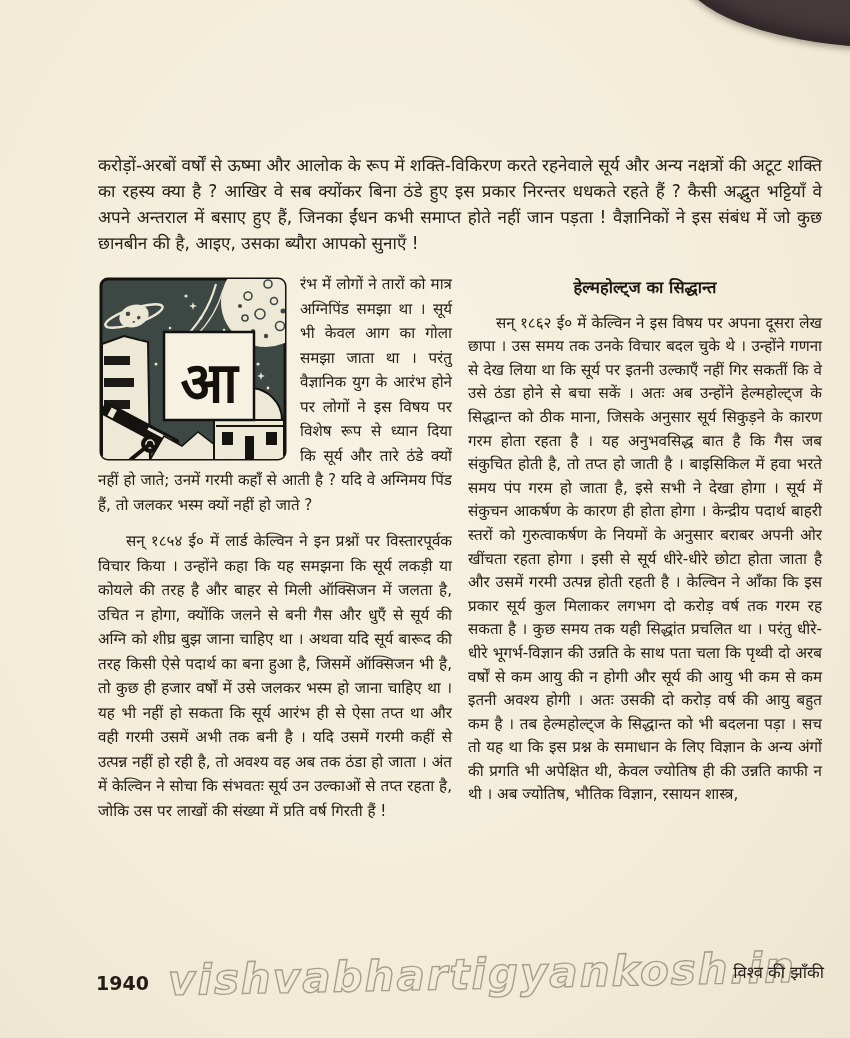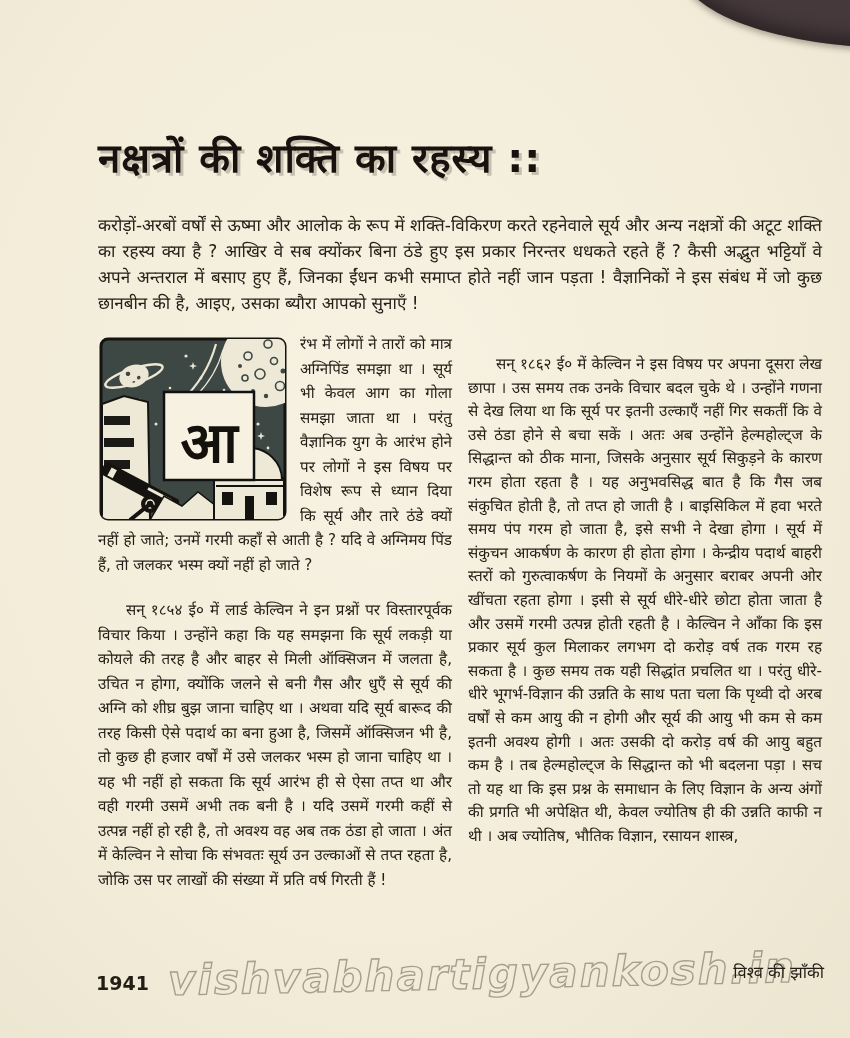--- a/index.html
+++ b/index.html
@@ -23,21 +23,21 @@
   .intro{
     font-size:17px; line-height:26px; text-align:justify;
     margin:0 0 16px 0; color:#262019;
   }
   .columns{display:flex; gap:16px;}
   .col{width:354px; text-align:justify;}
   .col-left{font-size:15.2px; line-height:24.5px;}
   .col-right{font-size:15.2px; line-height:23.6px;}
   .illustration{float:left; width:190px; height:186px; margin:4px 12px 6px 0;}
   .para{margin:0;}
-  .para.indent{text-indent:28px; margin-top:21px;}
+  .para.indent{text-indent:28px; margin-top:12px;}
   .section-heading{
     text-align:center; font-weight:bold; font-size:16.5px;
     margin:4px 0 10px 0; color:#1d1711;
   }
   .page-number{position:absolute; left:96px; top:972px; font-size:19px; font-weight:bold;}
   .book-title{position:absolute; right:26px; top:960px; font-size:16.5px; font-weight:normal;}
   .watermark{
     position:absolute; left:168px; top:950px; width:580px;
     font-size:42px; font-style:italic; font-weight:bold; letter-spacing:2px;
     color:transparent; -webkit-text-stroke:1.4px #99927e;
@@ -48,21 +48,20 @@
 </head>
 <body>
 
 <div class="page">
 
   <div class="corner-shadow"></div>
 
   <div class="content">
 
     <h1 class="title">
-      <div>नक्षत्रों की शक्ति का रहस्य ::</div>
     </h1>
 
     <p class="intro">करोड़ों-अरबों वर्षों से ऊष्मा और आलोक के रूप में शक्ति-विकिरण करते रहनेवाले सूर्य और अन्य नक्षत्रों की अटूट शक्ति का रहस्य क्या है ? आखिर वे सब क्योंकर बिना ठंडे हुए इस प्रकार निरन्तर धधकते रहते हैं ? कैसी अद्भुत भट्टियाँ वे अपने अन्तराल में बसाए हुए हैं, जिनका ईंधन कभी समाप्त होते नहीं जान पड़ता ! वैज्ञानिकों ने इस संबंध में जो कुछ छानबीन की है, आइए, उसका ब्यौरा आपको सुनाएँ !</p>
 
     <div class="columns">
 
       <div class="col col-left">
 
         <svg class="illustration" viewBox="0 0 190 186" aria-hidden="true">
           <defs>
@@ -152,23 +151,24 @@
               <text x="111" y="126" font-size="56" font-weight="bold" text-anchor="middle" fill="#14100c">आ</text>
             </g>
           </g>
         </svg>
 
         <p class="para">रंभ में लोगों ने तारों को मात्र अग्निपिंड समझा था । सूर्य भी केवल आग का गोला समझा जाता था । परंतु वैज्ञानिक युग के आरंभ होने पर लोगों ने इस विषय पर विशेष रूप से ध्यान दिया कि सूर्य और तारे ठंडे क्यों नहीं हो जाते; उनमें गरमी कहाँ से आती है ? यदि वे अग्निमय पिंड हैं, तो जलकर भस्म क्यों नहीं हो जाते ?</p>
         <p class="para indent">सन् १८५४ ई० में लार्ड केल्विन ने इन प्रश्नों पर विस्तारपूर्वक विचार किया । उन्होंने कहा कि यह समझना कि सूर्य लकड़ी या कोयले की तरह है और बाहर से मिली ऑक्सिजन में जलता है, उचित न होगा, क्योंकि जलने से बनी गैस और धुएँ से सूर्य की अग्नि को शीघ्र बुझ जाना चाहिए था । अथवा यदि सूर्य बारूद की तरह किसी ऐसे पदार्थ का बना हुआ है, जिसमें ऑक्सिजन भी है, तो कुछ ही हजार वर्षों में उसे जलकर भस्म हो जाना चाहिए था । यह भी नहीं हो सकता कि सूर्य आरंभ ही से ऐसा तप्त था और वही गरमी उसमें अभी तक बनी है । यदि उसमें गरमी कहीं से उत्पन्न नहीं हो रही है, तो अवश्य वह अब तक ठंडा हो जाता । अंत में केल्विन ने सोचा कि संभवतः सूर्य उन उल्काओं से तप्त रहता है, जोकि उस पर लाखों की संख्या में प्रति वर्ष गिरती हैं !</p>
       </div>
 
       <div class="col col-right">
+        <div class="section-heading">हेल्महोल्ट्ज का सिद्धान्त</div>
         <p class="para indent">सन् १८६२ ई० में केल्विन ने इस विषय पर अपना दूसरा लेख छापा । उस समय तक उनके विचार बदल चुके थे । उन्होंने गणना से देख लिया था कि सूर्य पर इतनी उल्काएँ नहीं गिर सकतीं कि वे उसे ठंडा होने से बचा सकें । अतः अब उन्होंने हेल्महोल्ट्ज के सिद्धान्त को ठीक माना, जिसके अनुसार सूर्य सिकुड़ने के कारण गरम होता रहता है । यह अनुभवसिद्ध बात है कि गैस जब संकुचित होती है, तो तप्त हो जाती है । बाइसिकिल में हवा भरते समय पंप गरम हो जाता है, इसे सभी ने देखा होगा । सूर्य में संकुचन आकर्षण के कारण ही होता होगा । केन्द्रीय पदार्थ बाहरी स्तरों को गुरुत्वाकर्षण के नियमों के अनुसार बराबर अपनी ओर खींचता रहता होगा । इसी से सूर्य धीरे-धीरे छोटा होता जाता है और उसमें गरमी उत्पन्न होती रहती है । केल्विन ने आँका कि इस प्रकार सूर्य कुल मिलाकर लगभग दो करोड़ वर्ष तक गरम रह सकता है । कुछ समय तक यही सिद्धांत प्रचलित था । परंतु धीरे-धीरे भूगर्भ-विज्ञान की उन्नति के साथ पता चला कि पृथ्वी दो अरब वर्षों से कम आयु की न होगी और सूर्य की आयु भी कम से कम इतनी अवश्य होगी । अतः उसकी दो करोड़ वर्ष की आयु बहुत कम है । तब हेल्महोल्ट्ज के सिद्धान्त को भी बदलना पड़ा । सच तो यह था कि इस प्रश्न के समाधान के लिए विज्ञान के अन्य अंगों की प्रगति भी अपेक्षित थी, केवल ज्योतिष ही की उन्नति काफी न थी । अब ज्योतिष, भौतिक विज्ञान, रसायन शास्त्र,</p>
       </div>
 
     </div>
   </div>
 
-  <div class="page-number">1941</div>
+  <div class="page-number">1940</div>
   <div class="watermark">vishvabhartigyankosh.in</div>
   <div class="book-title">विश्व की झाँकी</div>
 
 </div>
 
 </body></html>

